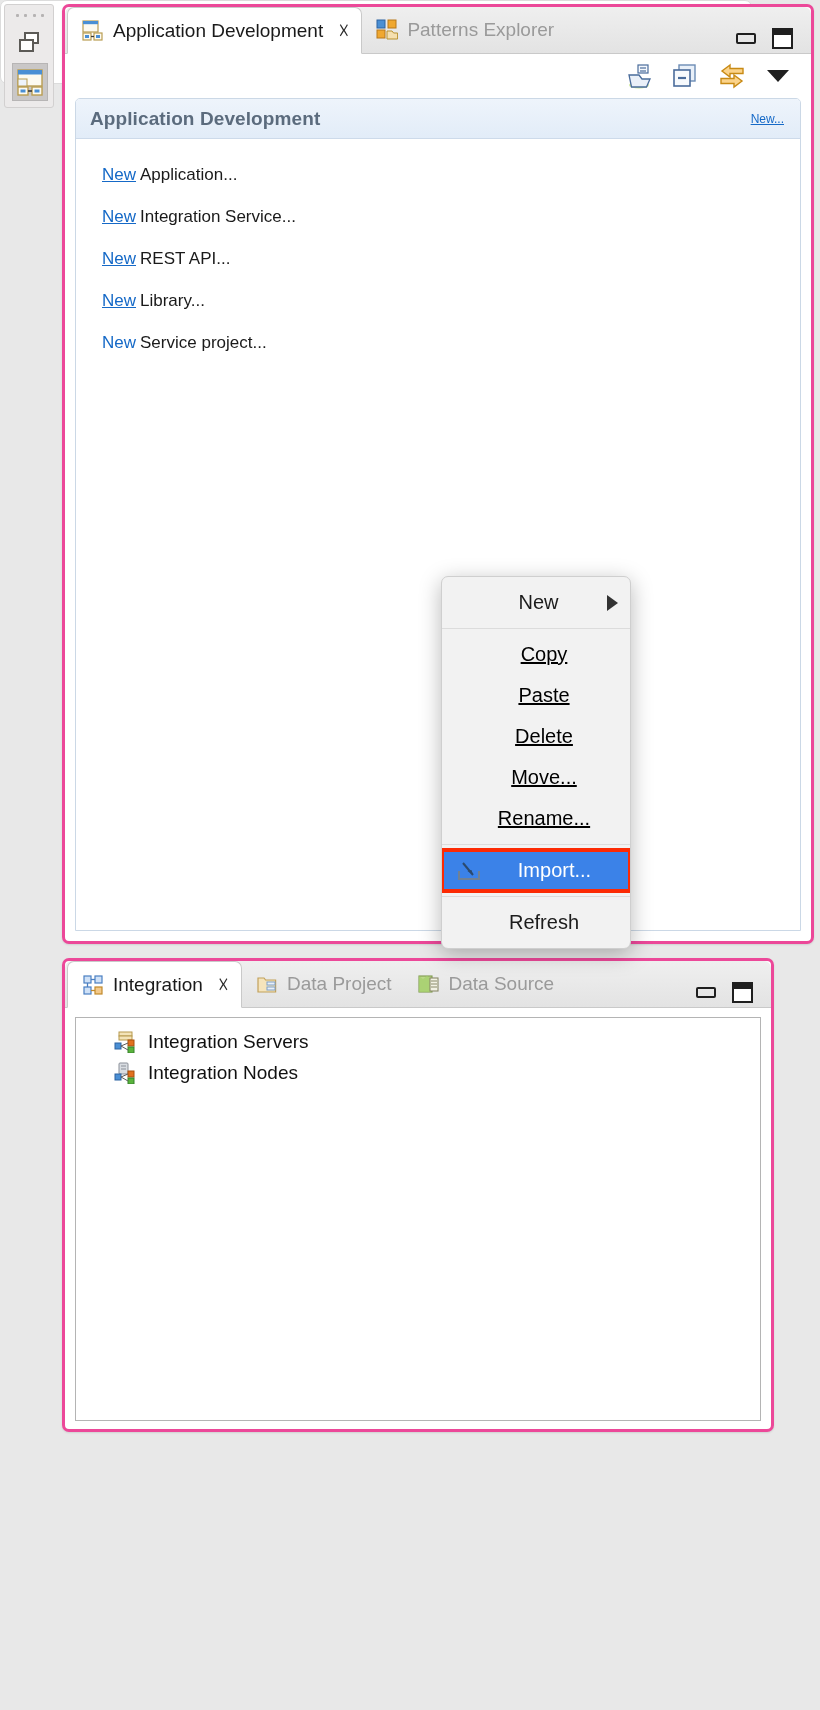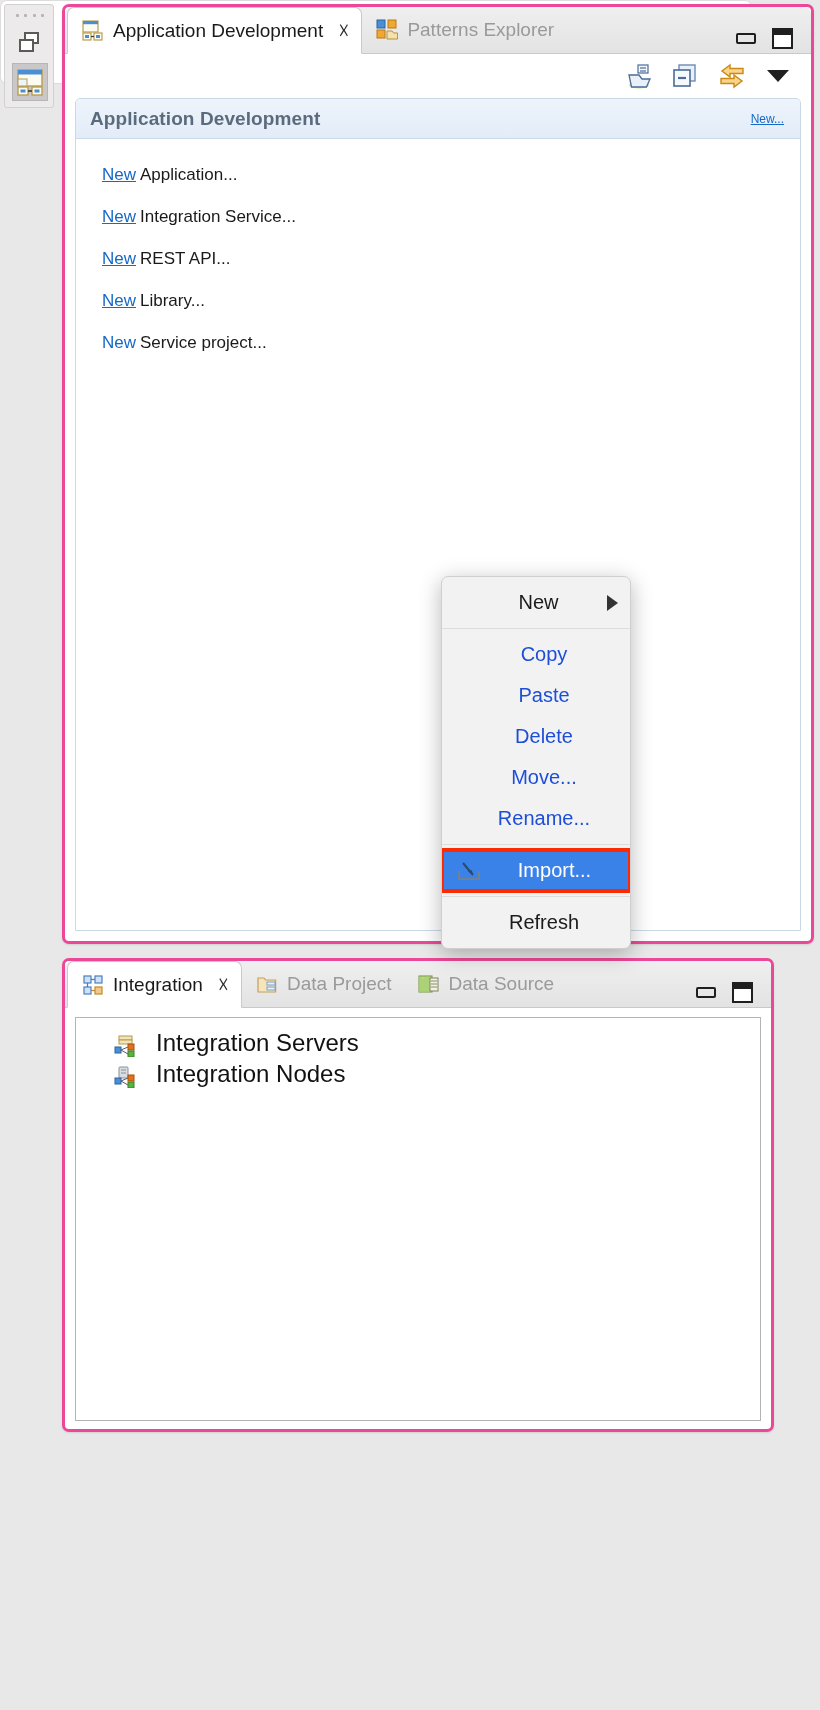--- a/index.html
+++ b/index.html
@@ -145,22 +145,22 @@
 
   
   .tree-area {
     margin: 9px 10px 10px 10px;
     border: 1px solid #b4b4b4;
     background: #fff;
     height: 404px;
     padding: 8px 0 0 38px;
   }
   .tree-row {
-    display: flex; align-items: flex-end; gap: 18px;
-    font-size: 24px; color: #111;
+    display: flex; align-items: center; gap: 10px;
+    font-size: 19px; color: #111;
     height: 31px;
   }
   .tree-icon { width: 24px; height: 22px; flex: 0 0 24px; position: relative; }
 
   
   .ctx-menu {
     position: absolute;
     left: 441px; top: 576px;
     width: 190px;
     background: #f2f2f2;
@@ -172,21 +172,21 @@
     overflow: hidden;
   }
   .ctx-item {
     height: 41px;
     display: flex; align-items: center;
     padding: 0 12px 0 14px;
     font-size: 20px;
     color: #1c1c1c;
     position: relative;
   }
-  .ctx-item.disabled { color: #1d4ed8; }
+  .ctx-item.disabled { color: #000000; text-decoration: underline; }
   .ctx-item.selected { background: #3b82e8; color: #ffffff; }
   .ctx-item .ctx-icon { width: 26px; height: 22px; margin-right: 9px; flex: 0 0 26px; position: relative; }
   .ctx-item .ctx-label { flex: 1 1 auto; text-align: center; }
   .ctx-item.center .ctx-label { text-align: center; padding-left: 14px; }
   .ctx-sep { height: 1px; background: #dcdcdc; margin: 5px 0; }
   .ctx-arrow {
     width: 0; height: 0;
     border-top: 8px solid transparent;
     border-bottom: 8px solid transparent;
     border-left: 11px solid #333;

